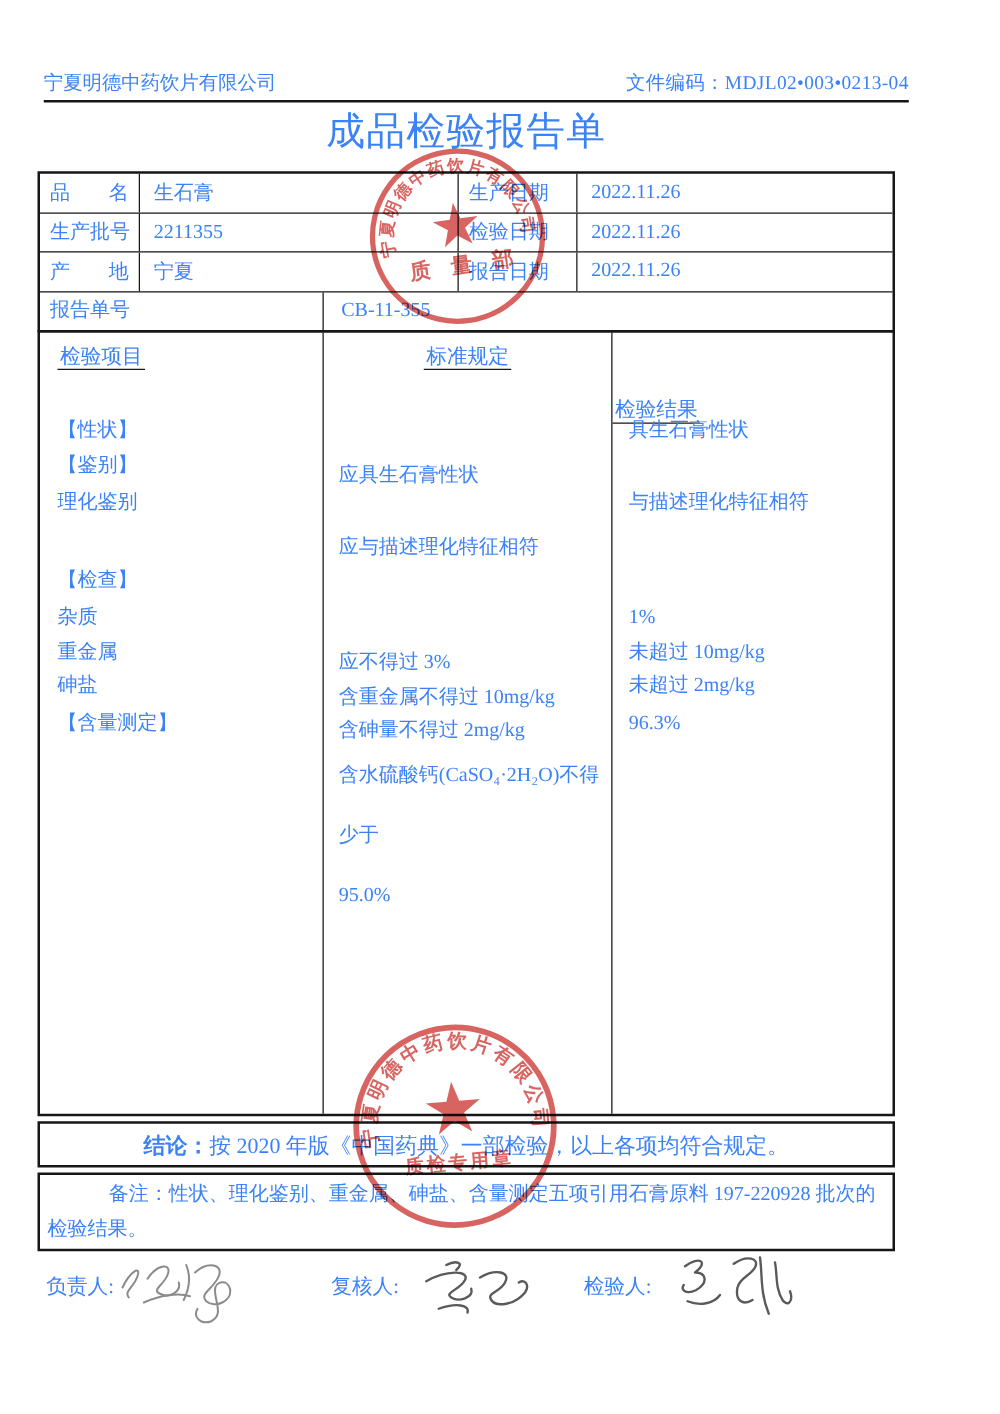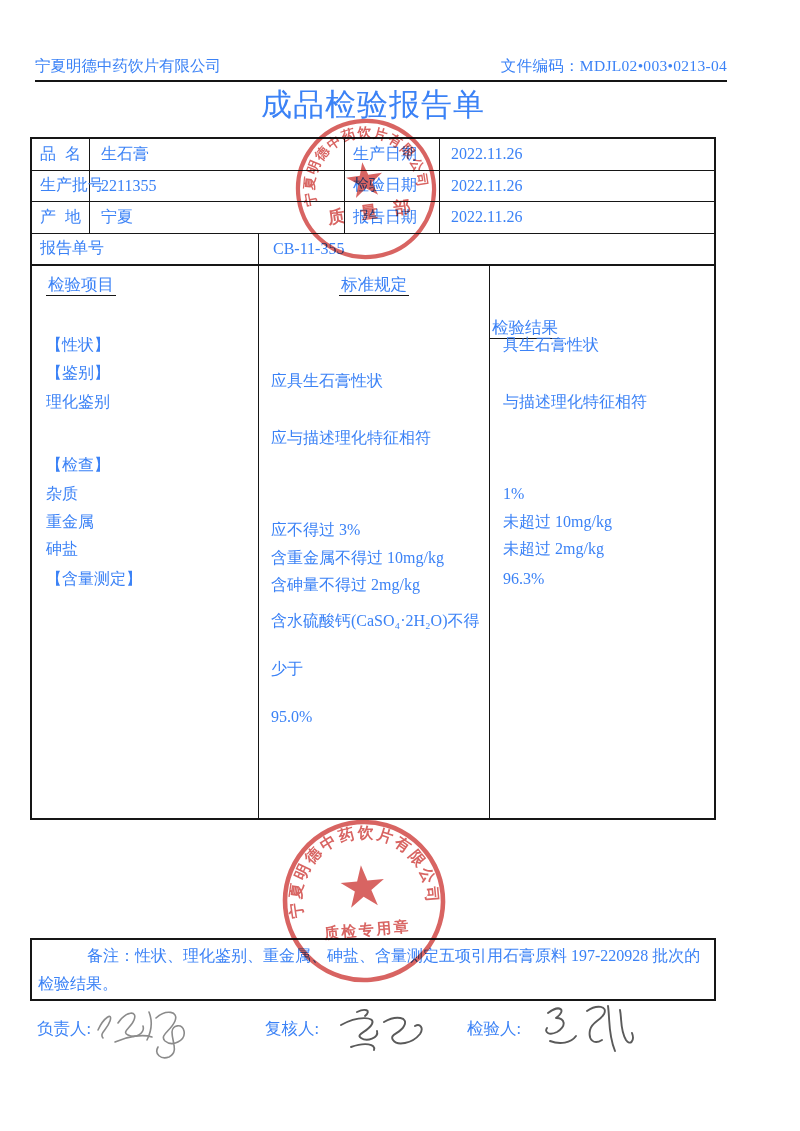--- a/index.html
+++ b/index.html
@@ -12,30 +12,30 @@
   .doccode{right:73px;top:56px;font-size:15.5px;letter-spacing:.3px;}
   .hrule{left:35px;top:80px;width:692px;height:0;border-top:2.5px solid #151515;}
   .title{left:30px;top:84px;width:686px;text-align:center;font-size:31px;font-weight:normal;letter-spacing:1px;}
 
   
   .info{left:30px;top:137px;width:686px;border:2px solid #161616;box-sizing:border-box;}
   .irow{display:flex;height:30.5px;border-top:1.3px solid #161616;}
   .irow.first{border-top:none;}
   .ic{box-sizing:border-box;border-right:1.3px solid #161616;display:flex;align-items:center;
       padding:0 8px;font-size:16px;white-space:nowrap;}
-  .ic.l{width:58px;}
+  .ic.l{width:80px;}
   .ic.v{width:255px;padding-left:11px;}
   .ic.l2{width:95px;}
   .ic.v2{flex:1;border-right:none;padding-left:11px;}
   .ic.rl{width:227px;}
   .ic.rv{flex:1;border-right:none;padding-left:14px;}
   .jl{display:block;width:64px;text-align:justify;text-align-last:justify;}
 
   
-  .insp{left:30px;top:264px;width:686px;height:556px;border:2px solid #161616;box-sizing:border-box;}
+  .insp{left:30px;top:264px;width:686px;height:629px;border:2px solid #161616;box-sizing:border-box;}
   .vline{position:absolute;top:0;bottom:0;width:1.3px;background:#161616;}
   .v1{left:225.7px;} .v2{left:456.7px;}
   .ih{position:absolute;top:8px;font-size:16.5px;line-height:22px;}
   .ih span{border-bottom:1.4px solid #161616;padding:0 2px 1px 2px;}
   .ih.h1{left:14px;}
   .ih.h2{left:227px;width:230px;text-align:center;}
   .ih.h3{left:458px;left:458px;width:224px;text-align:left;margin-top:43px;}
   .rr{position:absolute;left:0;right:0;font-size:16px;line-height:22px;}
   .rr .c1{position:absolute;left:14px;top:0;white-space:nowrap;}
   .rr .c2{position:absolute;left:239px;top:0;width:216px;margin-top:36px;}
@@ -148,20 +148,24 @@
       <span class="c3">未超过 2mg/kg</span>
     </div>
     <div class="rr rt8">
       <span class="c1">【含量测定】</span>
       <span class="c2">含水硫酸钙(CaSO₄·2H₂O)不得少于
 95.0%</span>
       <span class="c3">96.3%</span>
     </div>
   </div>
 
+  <div class="abs concl">
+    <b>结论：</b>
+      <span>按 2020 年版《中国药典》一部检验，以上各项均符合规定。</span>
+  </div>
 
   <div class="abs remark">
     <span>备注：</span><span>性状、理化鉴别、重金属、砷盐、含量测定五项引用石膏原料 197-220928 批次的检验结果。</span>
   </div>
 
   <div class="sig-label sl1">负责人:</div>
   <div class="sig-label sl2">复核人:</div>
   <div class="sig-label sl3">检验人:</div>
 
   <svg class="sigsvg" style="left:88px;top:1002px;" width="110" height="62" viewBox="0 0 110 62">

